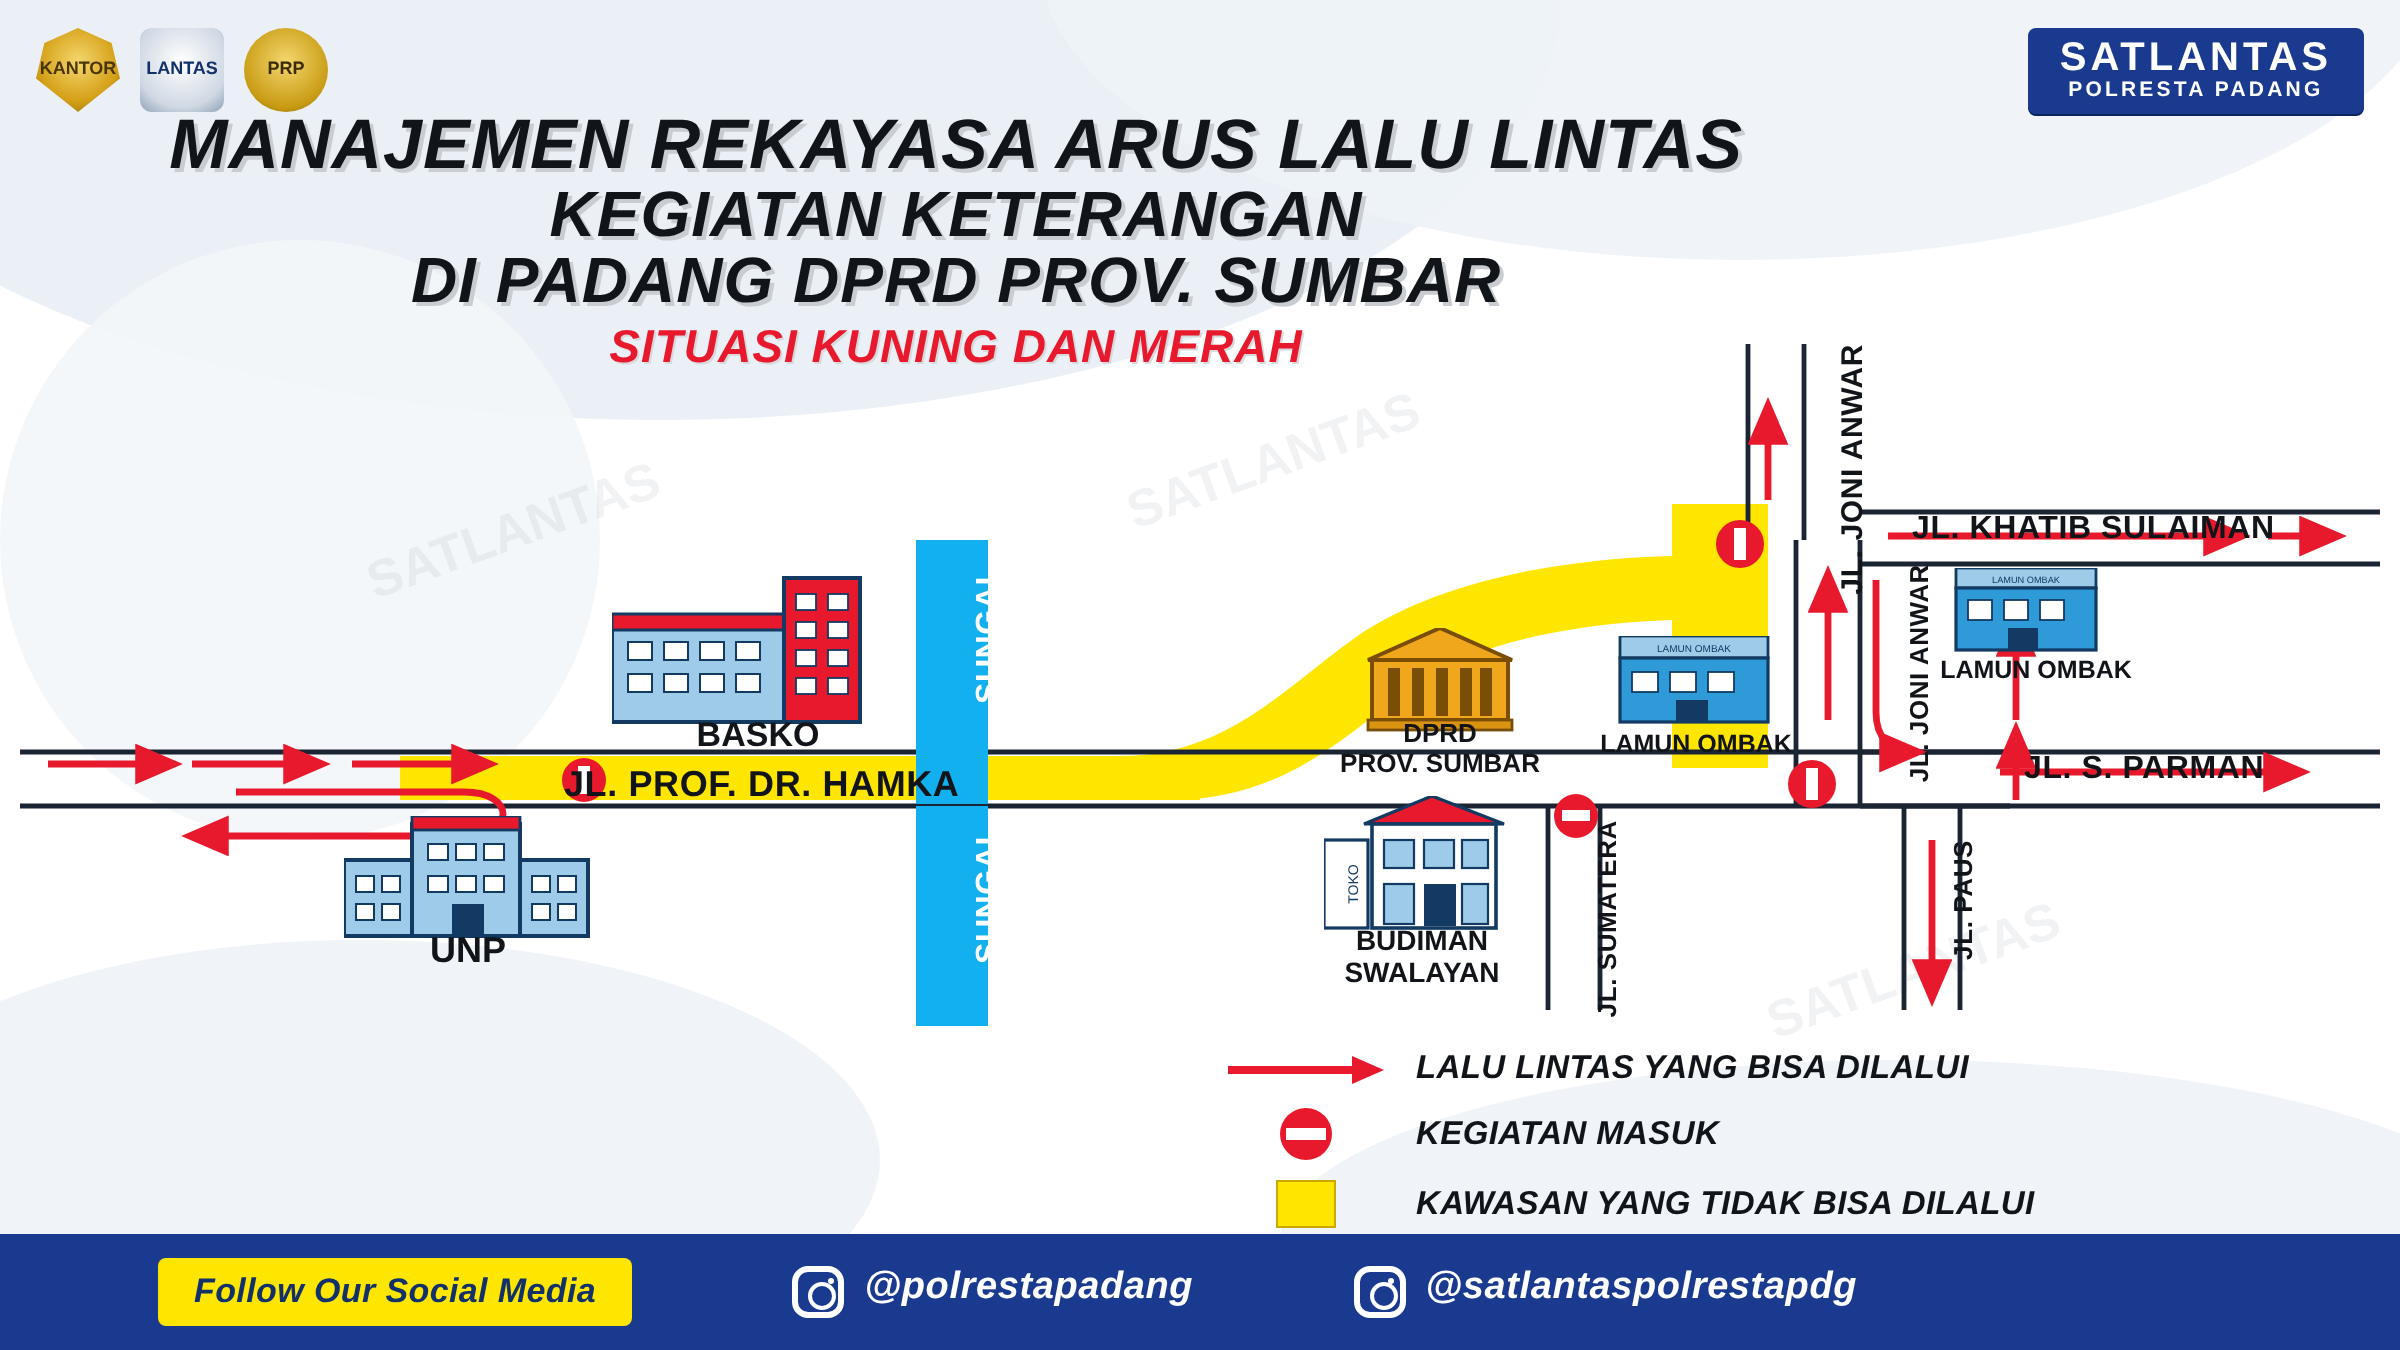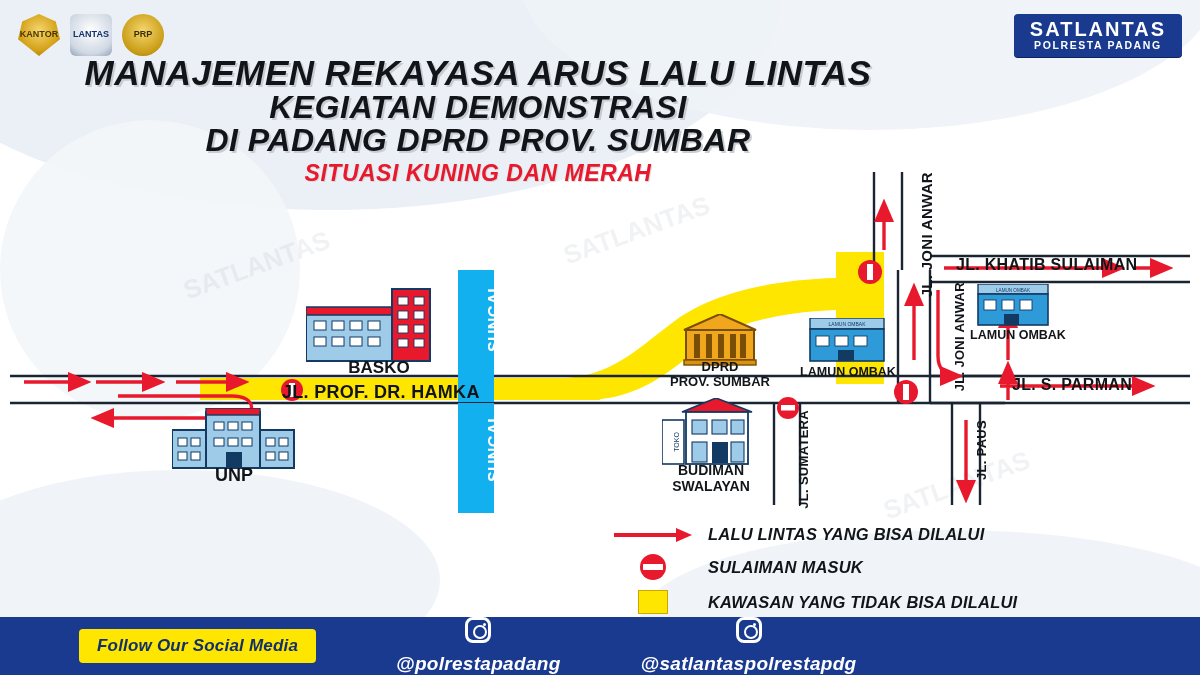--- a/index.html
+++ b/index.html
@@ -107,21 +107,21 @@
   .footer {
     position: absolute; left: 0; bottom: 0; width: 1200px; height: 58px;
     background: #1a3a8f;
     display: flex; align-items: center; gap: 26px; padding-left: 46px;
   }
   .follow-pill {
     background: #ffe600; color: #12316b;
     font-weight: bold; font-style: italic; font-size: 17px;
     padding: 7px 18px; border-radius: 4px; letter-spacing: 0.2px; margin-left: 33px;
   }
-  .social { display: flex; align-items: center; gap: 10px; flex-direction: column; }
+  .social { display: flex; gap: 10px; }
   .social-text { color: #ffffff; font-weight: bold; font-style: italic; font-size: 19px; letter-spacing: 0.3px; }
   .ig-icon {
     width: 26px; height: 26px; border: 3px solid #ffffff; border-radius: 8px;
     position: relative;
   }
   .ig-icon::before {
     content: ""; position: absolute; left: 5px; top: 5px; width: 10px; height: 10px;
     border: 2.5px solid #ffffff; border-radius: 50%;
   }
   .ig-icon::after {
@@ -156,21 +156,21 @@
     <div class="logo logo-polresta">PRP</div>
   </div>
 
   <div class="satlantas-badge">
     <div class="l1">SATLANTAS</div>
     <div class="l2">POLRESTA PADANG</div>
   </div>
 
   <div class="titles">
     <div class="title-l1">MANAJEMEN REKAYASA ARUS LALU LINTAS</div>
-    <div class="title-l2">KEGIATAN DEMONSTRASI</div>
+    <div class="title-l2">KEGIATAN KETERANGAN</div>
     <div class="title-l3">DI PADANG DPRD PROV. SUMBAR</div>
     <div class="title-sub">SITUASI KUNING DAN MERAH</div>
   </div>
 
   <div class="map">
     <svg class="svg-abs" width="1200" height="370" viewBox="0 0 1200 370">
       <defs>
         <marker id="ah" markerWidth="7" markerHeight="7" refX="5.4" refY="3" orient="auto">
           <path d="M0,0 L7,3 L0,6 z" fill="#e8192c"></path>
         </marker>
@@ -397,21 +397,21 @@
       <div class="legend-text">LALU LINTAS YANG BISA DILALUI</div>
     </div>
 
     <div class="legend-row">
       <div class="sw-forbid">
         <svg width="32" height="32" viewBox="0 0 32 32">
           <circle cx="16" cy="16" r="13" fill="#e8192c"></circle>
           <rect x="6" y="13" width="20" height="6" fill="#ffffff"></rect>
         </svg>
       </div>
-      <div class="legend-text">SULAIMAN MASUK</div>
+      <div class="legend-text">KEGIATAN MASUK</div>
     </div>
 
     <div class="legend-row">
       <div class="sw-zone">
         <div class="zone-box"></div>
       </div>
       <div class="legend-text">KAWASAN YANG TIDAK BISA DILALUI</div>
     </div>
   </div>
 

